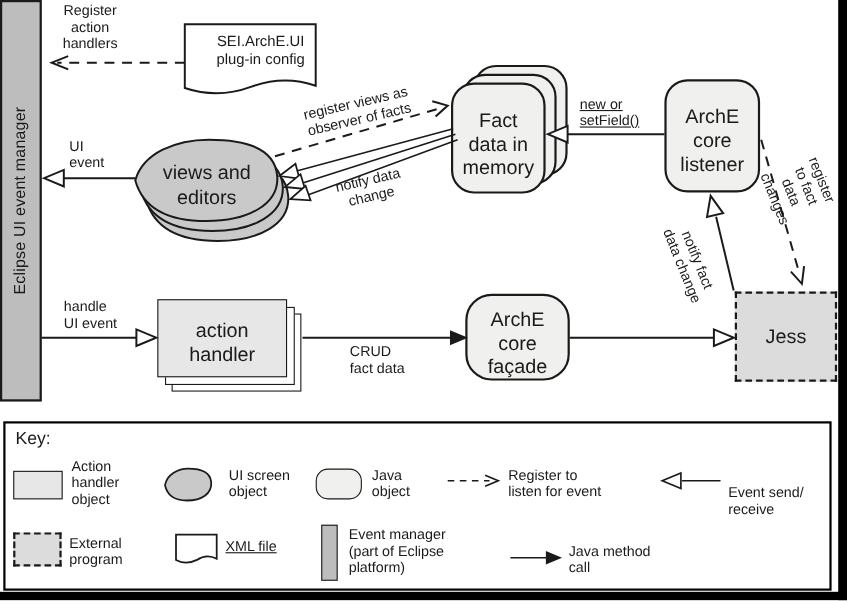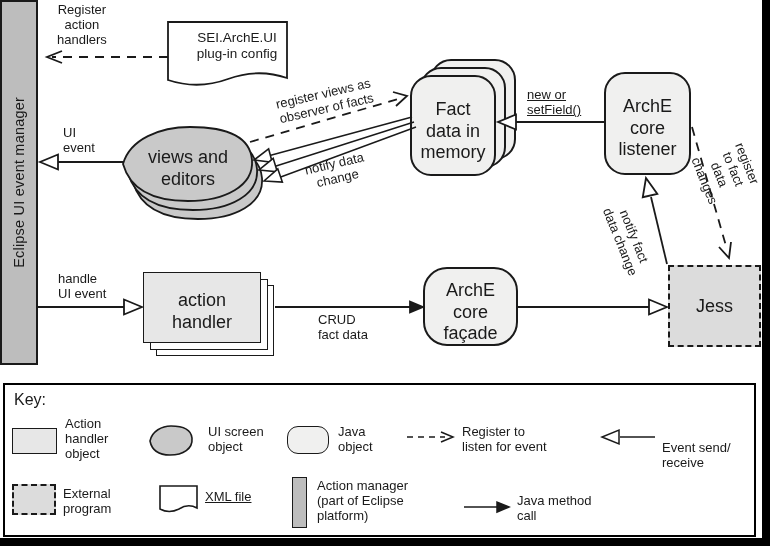--- a/index.html
+++ b/index.html
@@ -208,21 +208,21 @@
 object</div>
   <div class="lbl txt" style="left:338px;top:424px;">Java
 object</div>
   <div class="lbl txt" style="left:462px;top:424px;">Register to
 listen for event</div>
   <div class="lbl txt" style="left:662px;top:440px;">Event send/
 receive</div>
   <div class="lbl txt" style="left:63px;top:486px;">External
 program</div>
   <div class="lbl txt" style="left:205px;top:489px;text-decoration:underline;">XML file</div>
-  <div class="lbl txt" style="left:317px;top:478px;">Action manager
+  <div class="lbl txt" style="left:317px;top:478px;">Event manager
 (part of Eclipse
 platform)</div>
   <div class="lbl txt" style="left:517px;top:493px;">Java method
 call</div>
 
   <div class="abs edgeblack" style="left:762px;top:0;width:8px;height:546px;"></div>
   <div class="abs edgeblack" style="left:0;top:538px;width:770px;height:8px;"></div>
 </div>
 
 </body></html>

